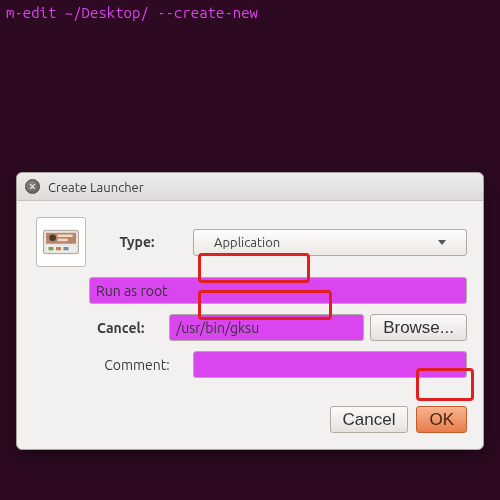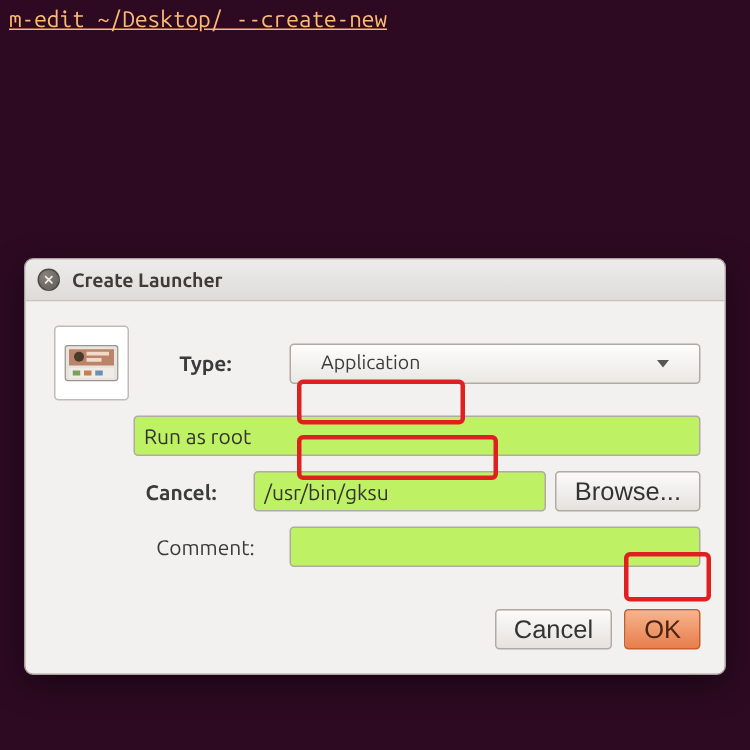--- a/index.html
+++ b/index.html
@@ -6,26 +6,25 @@
     body {
       width: 500px; height: 500px;
       background: #2d0a22;
       font-family: Ubuntu, "Segoe UI", sans-serif;
       font-size: 13px;
       color: #3c3c3c;
       overflow: hidden;
       position: relative;
     }
     .terminal-text {
-      color: #fdba74;
+      color: #d946ef;
       font-family: "Ubuntu Mono", monospace;
       font-size: 15px;
       padding: 4px 6px;
       white-space: pre;
-      text-decoration: underline;
     }
     .dialog {
       position: absolute;
       left: 16px;
       top: 172px;
       width: 468px;
       background: #f2f1f0;
       border: 1px solid #a9a19a;
       border-radius: 6px;
       box-shadow: 0 6px 22px rgba(0,0,0,0.45);
@@ -41,21 +40,21 @@
       gap: 8px;
     }
     .close-btn {
       width: 15px; height: 15px;
       border-radius: 50%;
       background: radial-gradient(circle at 35% 30%, #8a837c, #5f5a54);
       border: 1px solid #4e4a45;
       display: flex; align-items: center; justify-content: center;
     }
     .close-btn svg { width: 7px; height: 7px; }
-    .title { font-weight: bold; font-size: 13px; color: #3f3b37; text-align: center; }
+    .title { font-weight: normal; font-size: 13px; color: #3f3b37; text-align: center; }
     .content {
       padding: 16px 16px 14px 16px;
     }
     .form-row {
       display: flex;
       align-items: center;
       margin-bottom: 10px;
     }
     .icon-col {
       width: 56px;
@@ -92,21 +91,21 @@
       justify-content: space-between;
     }
     .select-arrow {
       width: 0; height: 0;
       border-left: 4px solid transparent;
       border-right: 4px solid transparent;
       border-top: 5px solid #555;
     }
     input.text {
       height: 27px;
-      background: #bef264;
+      background: #d946ef;
       border: 1px solid #b1aaa2;
       border-radius: 3px;
       padding: 0 6px;
       font-size: 14px;
       font-family: inherit;
       color: #333;
     }
     .btn {
       height: 27px;
       background: linear-gradient(#fcfbfa,#e5e2de);

